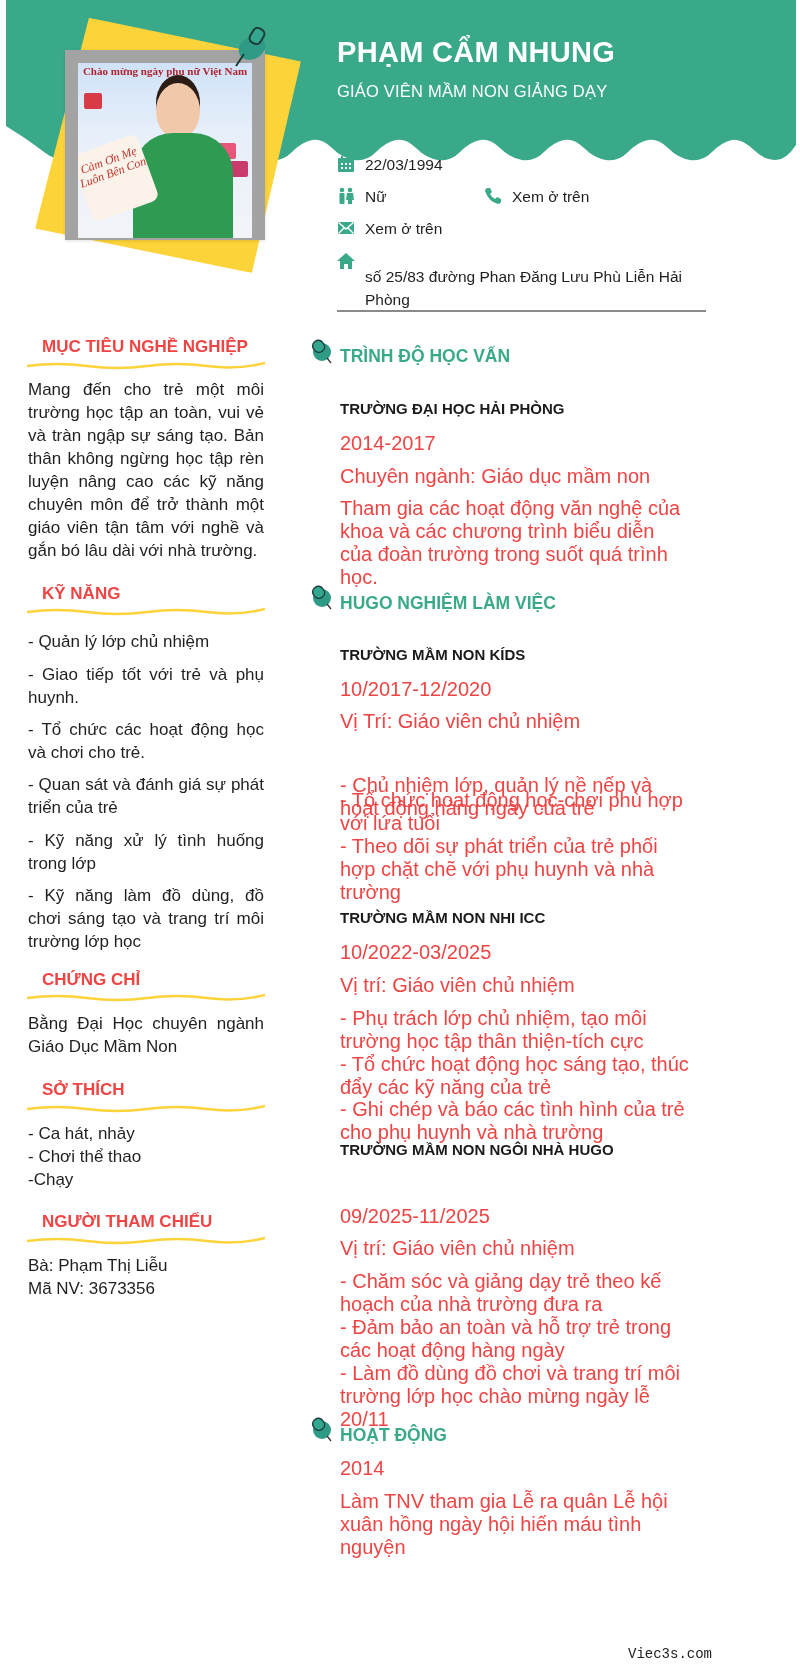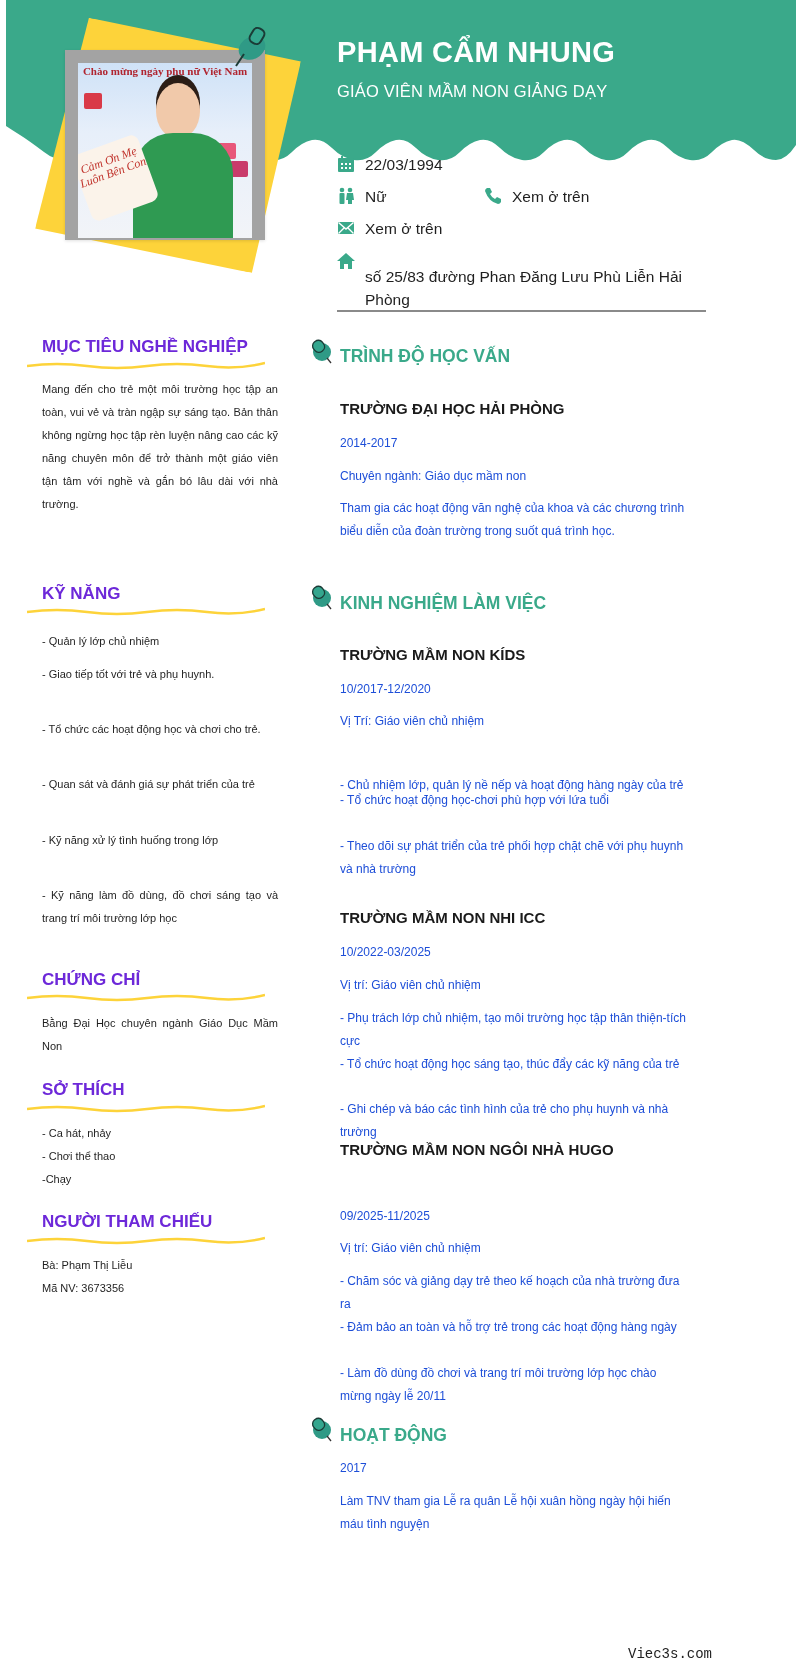--- a/index.html
+++ b/index.html
@@ -65,36 +65,36 @@
   }
 
   .contact { position: absolute; font-size: 15.5px; color: #1f1f1f; line-height: 23px; }
   .contact .ico { position: absolute; left: 0; top: 2px; width: 18px; height: 18px; }
   .contact .txt { position: absolute; left: 28px; top: 0; white-space: nowrap; }
   .contact.addr .txt { white-space: normal; width: 320px; margin-top: 15px; }
   .divider { position: absolute; left: 337px; top: 310px; width: 369px; height: 2px; background: #8a8a8a; }
 
   
   .lsec-title {
-    position: absolute; left: 42px; font-size: 17px; font-weight: bold; color: #6d28d9;
+    position: absolute; left: 42px; font-size: 17px; font-weight: bold; color: #ef4444;
   }
   .squiggle { position: absolute; left: 27px; width: 238px; height: 12px; }
   .ltext {
-    position: absolute; left: 42px; width: 236px; font-size: 11px; line-height: 23px;
+    position: absolute; left: 28px; width: 236px; font-size: 17px; line-height: 23px;
     color: #1f1f1f; text-align: justify;
   }
 
   
   .rsec-title {
     position: absolute; left: 340px; font-size: 17.5px; font-weight: bold; color: #3aa98a;
   }
   .rpin { position: absolute; left: 309px; width: 24px; height: 26px; }
   .rhead { position: absolute; left: 340px; font-size: 15px; font-weight: bold; color: #1a1a1a; }
   .rtext {
-    position: absolute; left: 340px; width: 350px; font-size: 12px; line-height: 23px; color: #1d4ed8;
+    position: absolute; left: 340px; width: 350px; font-size: 20px; line-height: 23px; color: #ef4444;
   }
   .watermark {
     position: absolute; left: 628px; top: 1646px;
     font-family: "Liberation Mono", monospace; font-size: 14px; color: #222;
   }
 </style>
 </head>
 <body>
 
 <svg class="header-bg" viewBox="0 0 790 175" preserveAspectRatio="none">
@@ -219,21 +219,21 @@
 <div class="rhead" style="top:400px;">TRƯỜNG ĐẠI HỌC HẢI PHÒNG</div>
 <div class="rtext" style="top:432px;">2014-2017</div>
 <div class="rtext" style="top:465px;">Chuyên ngành: Giáo dục mầm non</div>
 <div class="rtext" style="top:497px;">Tham gia các hoạt động văn nghệ của khoa và các chương trình biểu diễn của đoàn trường trong suốt quá trình học.</div>
 
 <svg class="rpin" style="top:584px;" viewBox="0 0 24 26">
   <circle cx="13" cy="14" r="9" fill="#2f9a86"></circle>
     <rect x="4" y="2" width="11" height="12" rx="5" fill="#34a68e" stroke="#1b3b36" stroke-width="1.3" transform="rotate(-40 10 8)"></rect>
     <line x1="18" y1="20" x2="22" y2="25" stroke="#333" stroke-width="1.3"></line>
 </svg>
-<div class="rsec-title" style="top:593px;">KINH NGHIỆM LÀM VIỆC</div>
+<div class="rsec-title" style="top:593px;">HUGO NGHIỆM LÀM VIỆC</div>
 
 <div class="rhead" style="top:646px;">TRƯỜNG MẦM NON KÍDS</div>
 <div class="rtext" style="top:678px;">10/2017-12/2020</div>
 <div class="rtext" style="top:710px;">Vị Trí: Giáo viên chủ nhiệm</div>
 <div class="rtext" style="top:774px;">- Chủ nhiệm lớp, quản lý nề nếp và hoạt động hàng ngày của trẻ</div>
 <div class="rtext" style="top:789px;">- Tổ chức hoạt động học-chơi phù hợp với lứa tuổi</div>
 <div class="rtext" style="top:835px;">- Theo dõi sự phát  triển của trẻ phối hợp chặt chẽ với phụ huynh và nhà trường</div>
 
 <div class="rhead" style="top:909px;">TRƯỜNG MẦM NON NHI ICC</div>
 <div class="rtext" style="top:941px;">10/2022-03/2025</div>
@@ -248,16 +248,16 @@
 <div class="rtext" style="top:1270px;">- Chăm sóc và giảng dạy trẻ theo kế hoạch của nhà trường đưa ra</div>
 <div class="rtext" style="top:1316px;">- Đảm bảo an toàn và hỗ trợ trẻ trong các hoạt động hàng ngày</div>
 <div class="rtext" style="top:1362px;">-  Làm đồ dùng đồ chơi và trang trí môi trường lớp học chào mừng ngày lễ 20/11</div>
 
 <svg class="rpin" style="top:1416px;" viewBox="0 0 24 26">
   <circle cx="13" cy="14" r="9" fill="#2f9a86"></circle>
     <rect x="4" y="2" width="11" height="12" rx="5" fill="#34a68e" stroke="#1b3b36" stroke-width="1.3" transform="rotate(-40 10 8)"></rect>
     <line x1="18" y1="20" x2="22" y2="25" stroke="#333" stroke-width="1.3"></line>
 </svg>
 <div class="rsec-title" style="top:1425px;">HOẠT ĐỘNG</div>
-<div class="rtext" style="top:1457px;">2017</div>
+<div class="rtext" style="top:1457px;">2014</div>
 <div class="rtext" style="top:1490px;">Làm TNV tham gia Lễ ra quân Lễ hội xuân hồng ngày hội hiến máu tình nguyện</div>
 
 <div class="watermark">Viec3s.com</div>
 
 </body></html>

